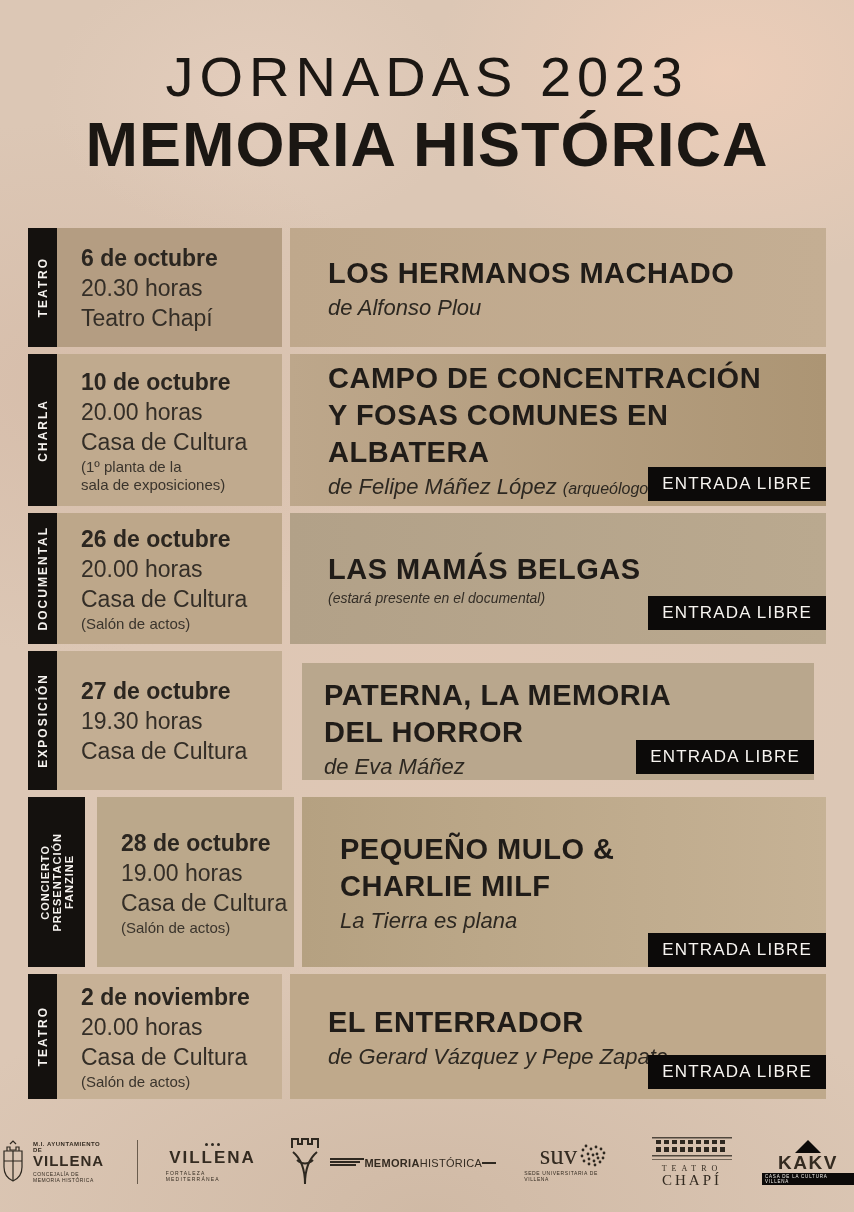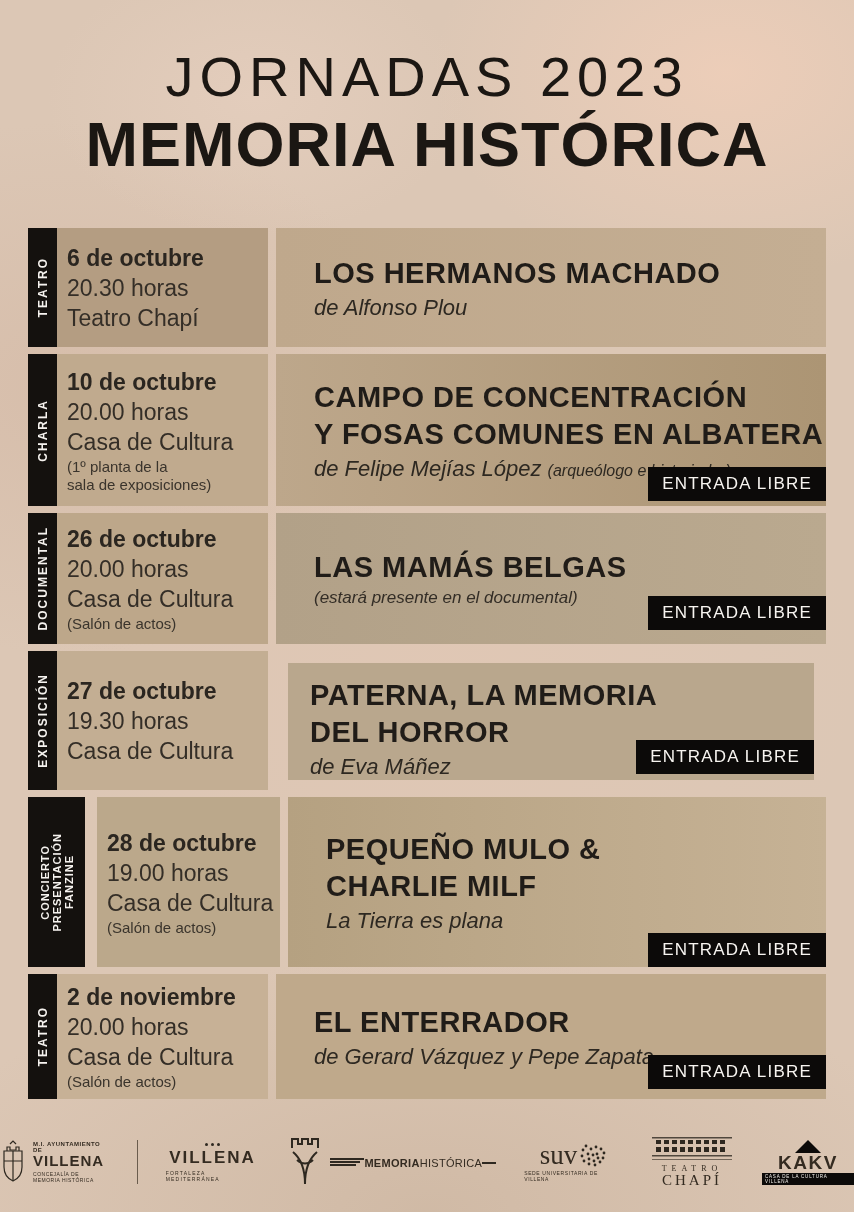--- a/index.html
+++ b/index.html
@@ -16,30 +16,30 @@
   .title-wrap{position:absolute;top:46px;left:0;right:0;text-align:center;color:#1b1713;}
   .title-line1{font-size:56px;font-weight:normal;letter-spacing:6px;line-height:62px;}
   .title-line2{font-size:63px;font-weight:bold;letter-spacing:1px;line-height:68px;margin-top:2px;}
   
   .rows{position:absolute;top:228px;left:28px;width:798px;display:flex;flex-direction:column;}
   .row{display:flex;align-items:stretch;margin-bottom:7px;}
   .cat{width:29px;background:#14110e;color:#f6f3ef;display:flex;align-items:center;justify-content:center;}
   .r5 .cat{width:57px;}
   .vtext{writing-mode:vertical-rl;transform:rotate(180deg);font-weight:bold;font-size:12px;letter-spacing:2px;white-space:nowrap;}
   .r5 .vtext{font-size:11px;letter-spacing:1px;}
-  .info{width:201px;padding-left:10px;display:flex;flex-direction:column;justify-content:center;color:#2b2620;}
+  .info{width:201px;padding-left:24px;display:flex;flex-direction:column;justify-content:center;color:#2b2620;}
   .r5 .info{width:173px;margin-left:12px;}
   .date{font-weight:bold;font-size:23px;line-height:30px;}
   .time,.venue{font-size:23px;line-height:30px;color:#342e27;}
   .note{font-size:15px;line-height:18px;color:#3a342c;margin-top:1px;}
   .detail{flex:1;margin-left:8px;position:relative;padding-left:38px;display:flex;flex-direction:column;justify-content:center;color:#201c18;}
   .etitle{font-weight:bold;font-size:29px;line-height:37px;letter-spacing:.5px;}
   .esub{font-size:22px;font-style:italic;margin-top:3px;color:#2d2821;}
   .subnote{font-size:16px;}
-  .esub2{font-size:17px;font-style:italic;margin-top:2px;color:#332d26;}
+  .esub2{font-size:14px;font-style:italic;margin-top:2px;color:#332d26;}
   .badge{position:absolute;right:0;background:#0c0a09;color:#f7f4f0;font-size:17px;letter-spacing:1.2px;padding:7px 14px;white-space:nowrap;}
   
   .r1{height:119px}.r2{height:152px}.r3{height:131px}.r4{height:139px}.r5{height:170px}.r6{height:125px}
   
   .r1 .info{background:#b49d82}.r1 .detail{background:linear-gradient(90deg,#bfa88c,#c4ae93)}
   .r2 .info{background:#c0aa8e}.r2 .detail{background:linear-gradient(90deg,#bda78b,#ac9574)}
   .r3 .info{background:#bda78a}.r3 .detail{background:linear-gradient(90deg,#b2a188,#baa98f)}
   .r4 .info{background:#c3ae93}
   .r4 .detail{padding:12px;background:none;justify-content:flex-start;}
   .detail-main{flex:1;position:relative;background:#b9a78d;padding:14px 0 0 22px;}
@@ -113,21 +113,21 @@
           <span>(1º planta de la</span><br>
           <span>sala de exposiciones)</span>
         </div>
       </div>
       <div class="detail">
         <div class="etitle">
           <span>CAMPO DE CONCENTRACIÓN</span><br>
           <span>Y FOSAS COMUNES EN ALBATERA</span>
         </div>
         <div class="esub">
-          <span>de Felipe Mejías López</span>
+          <span>de Felipe Máñez López</span>
           <span class="subnote">(arqueólogo e historiador)</span>
         </div>
         <div class="badge">ENTRADA LIBRE</div>
       </div>
     </section>
 
     <section class="row r3">
       <div class="cat">
         <span class="vtext">DOCUMENTAL</span>
       </div>

